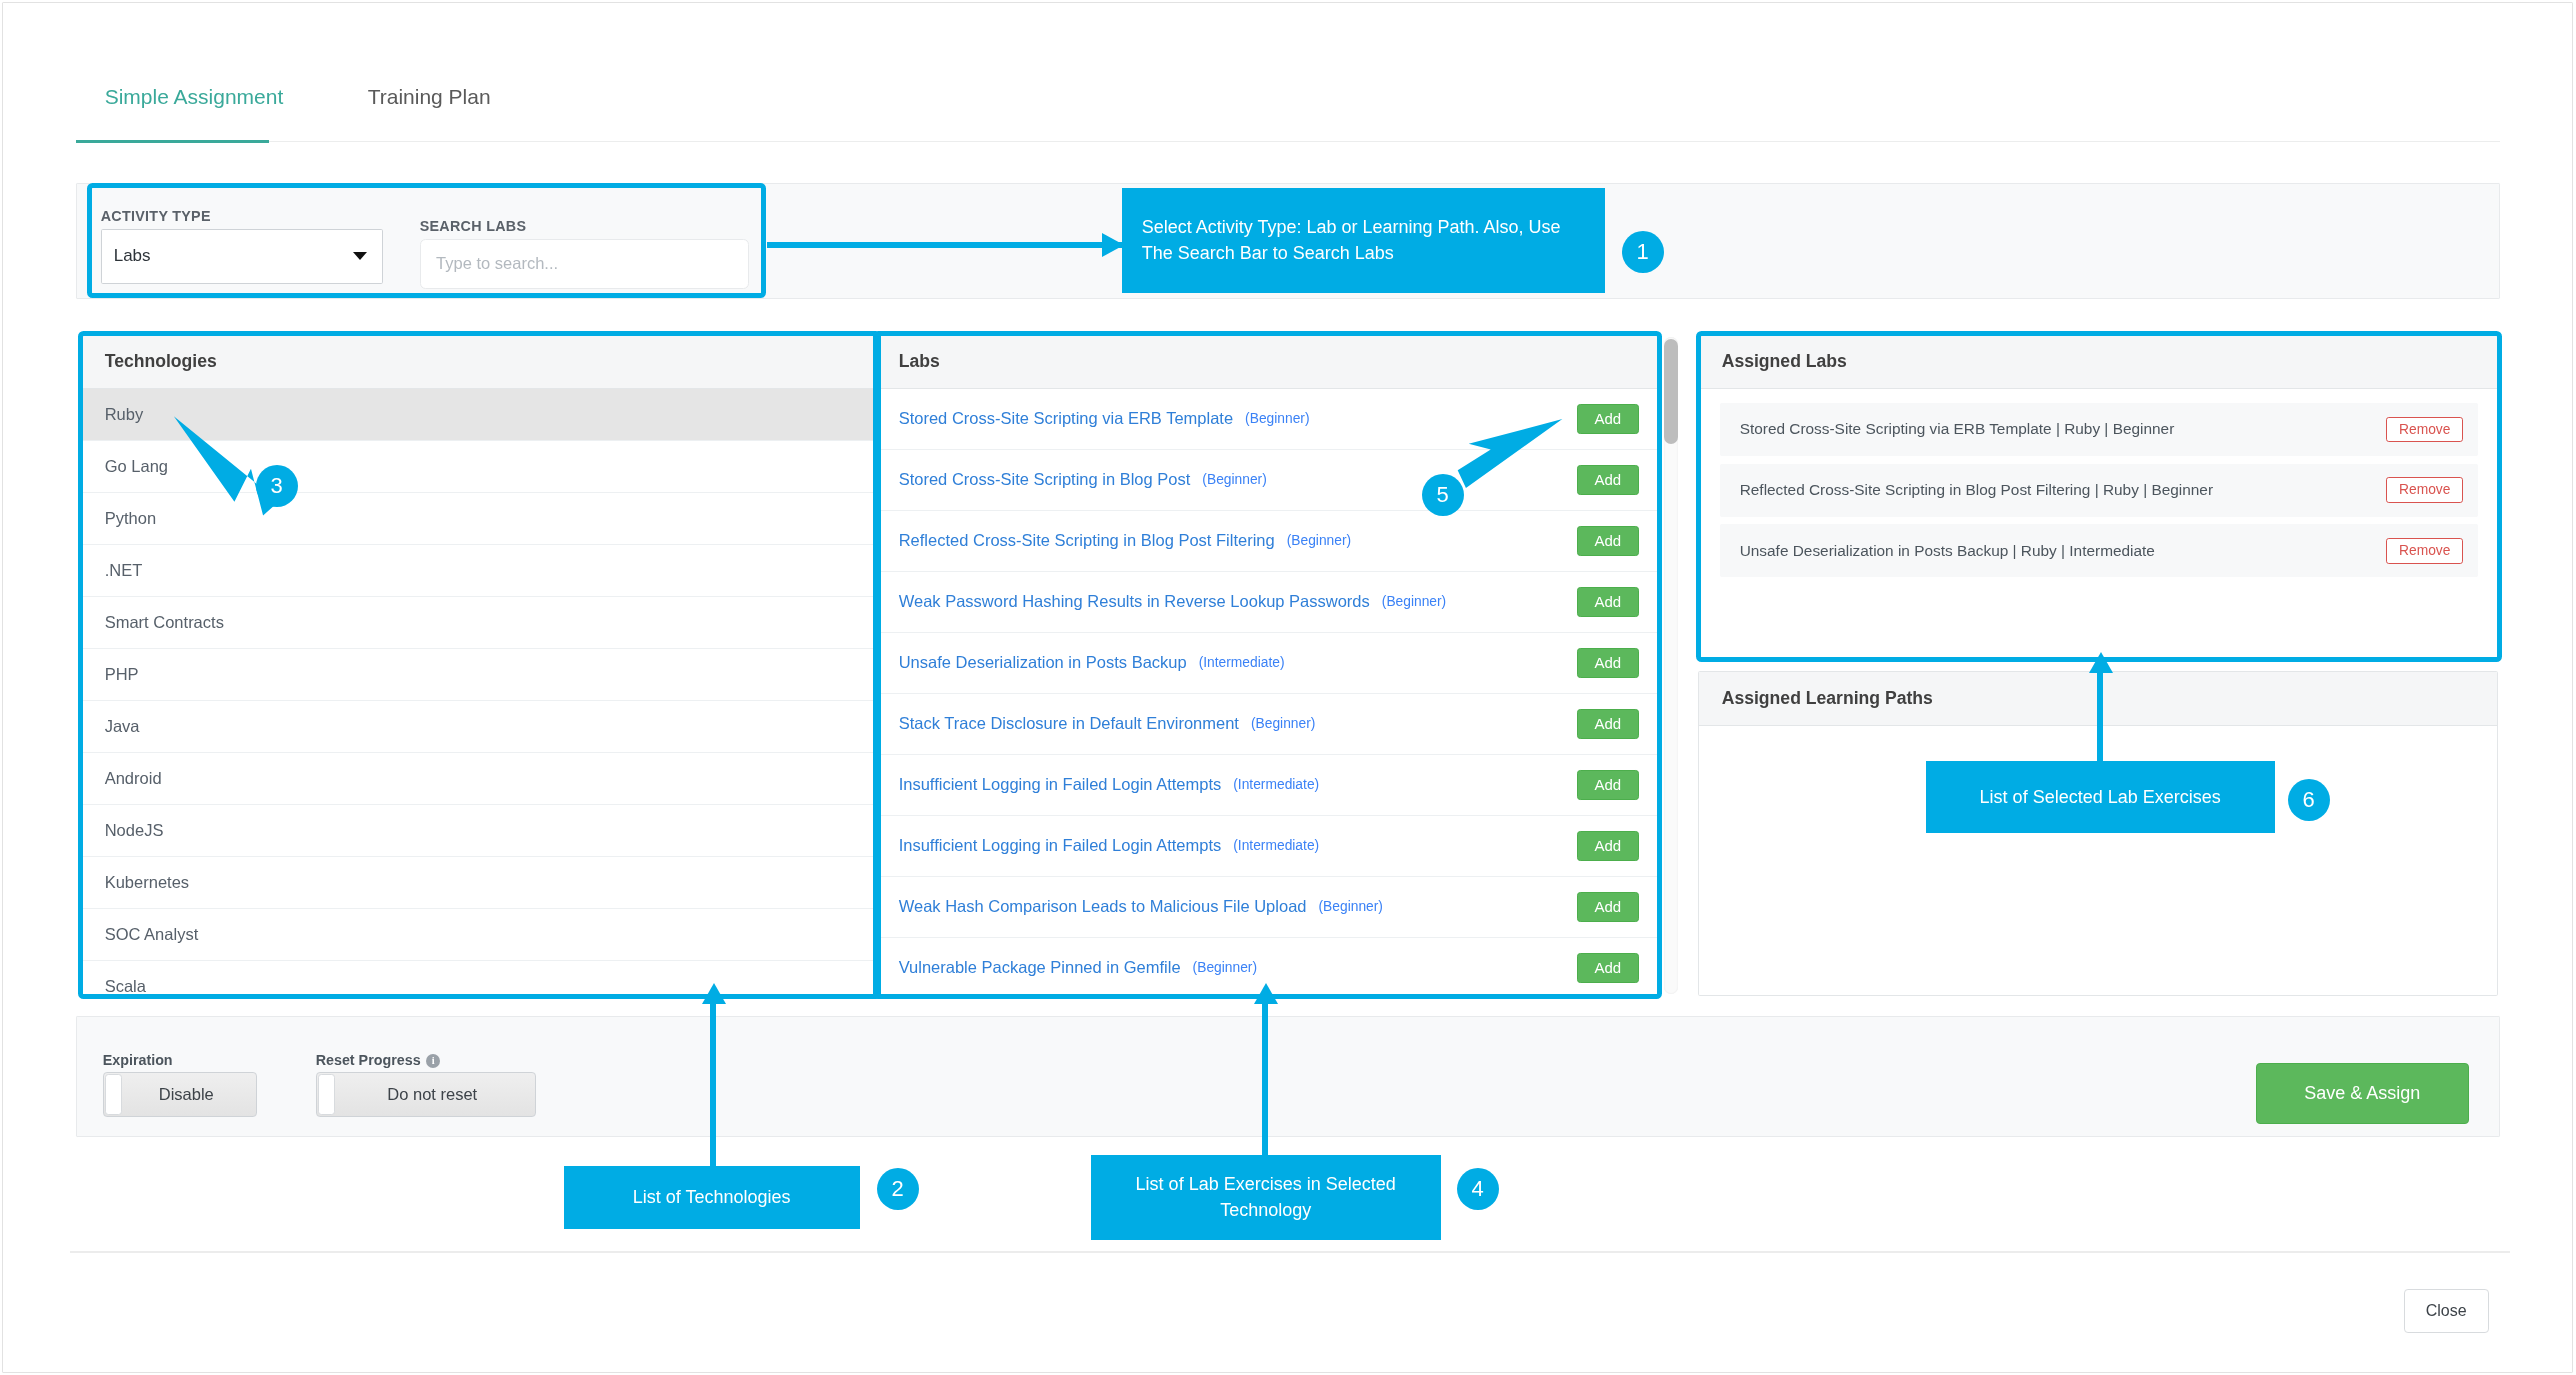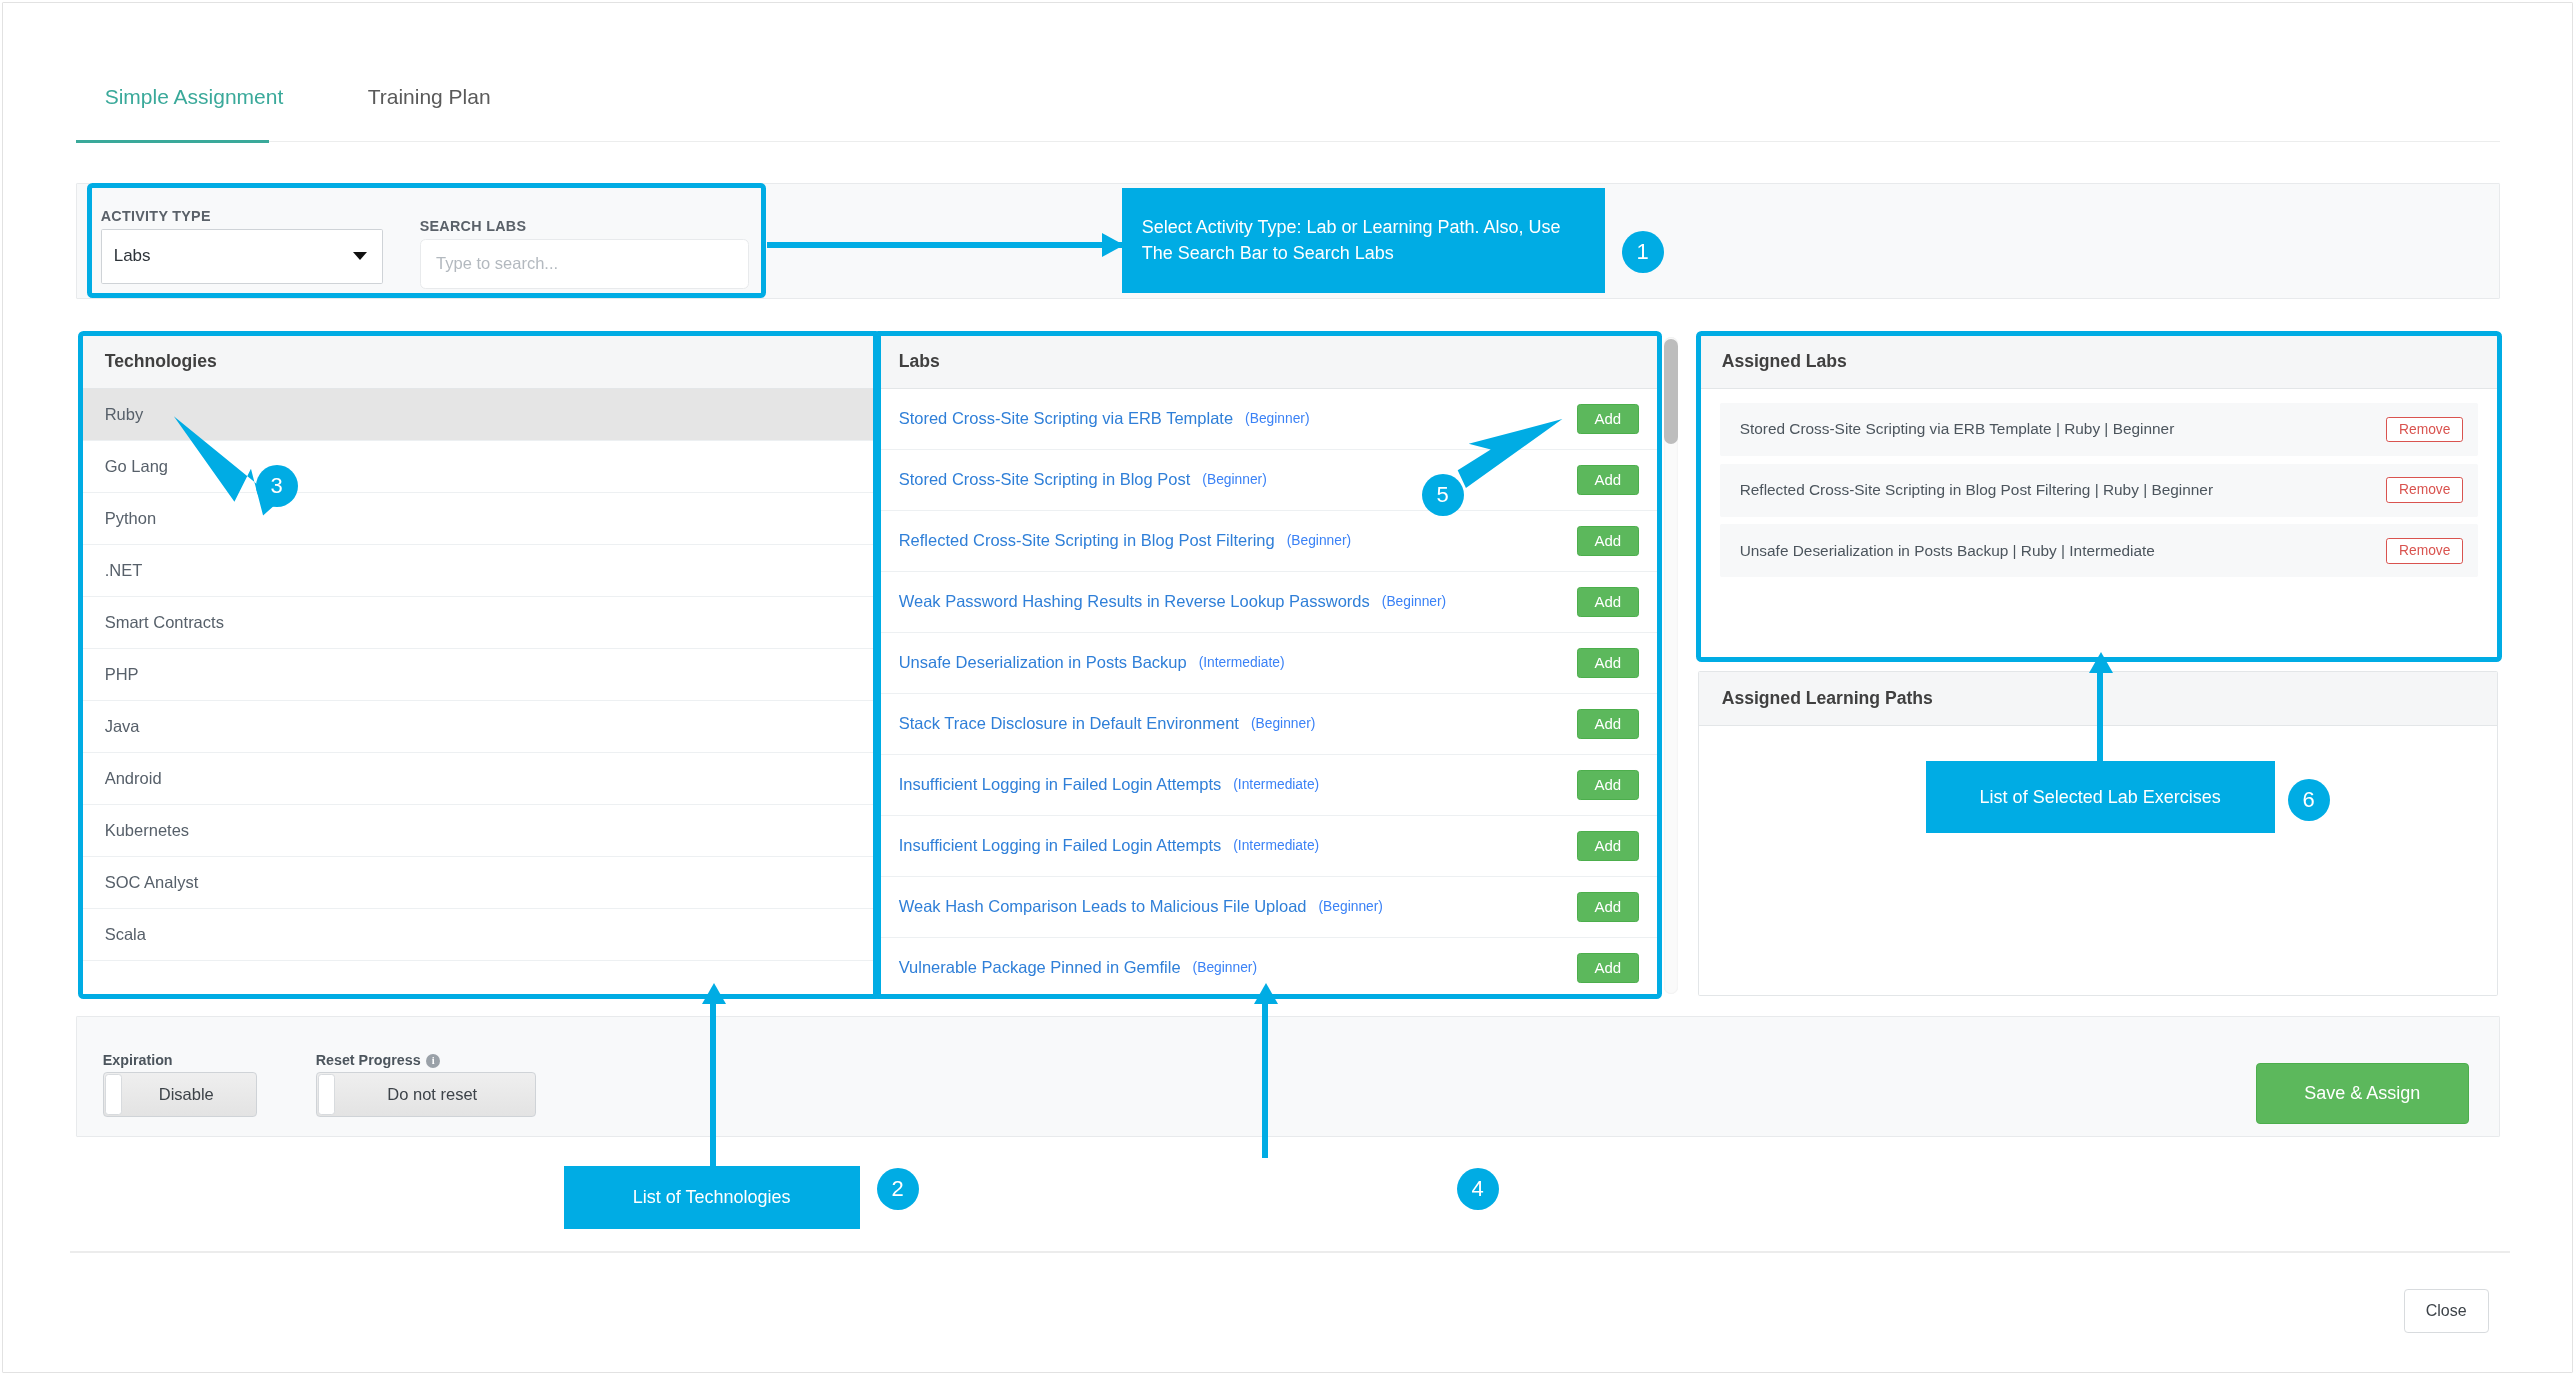--- a/index.html
+++ b/index.html
@@ -241,20 +241,23 @@
         <div class="tech-row">
           <span>PHP</span>
         </div>
         <div class="tech-row">
           <span>Java</span>
         </div>
         <div class="tech-row">
           <span>Android</span>
         </div>
         <div class="tech-row">
+          <span>NodeJS</span>
+        </div>
+        <div class="tech-row">
           <span>Kubernetes</span>
         </div>
         <div class="tech-row">
           <span>SOC Analyst</span>
         </div>
         <div class="tech-row">
           <span>Scala</span>
         </div>
       </div>
   </div>
@@ -397,20 +400,21 @@
   </svg>
 
   <div class="co-box" id="co1">Select Activity Type: Lab or Learning Path. Also, Use The Search Bar to Search Labs</div>
   <div class="co-num" id="co1n">1</div>
 
   <div class="co-box" id="co2">List of Technologies</div>
   <div class="co-num" id="co2n">2</div>
 
   <div class="co-num" id="co3n" style="left:253px;top:462px;">3</div>
 
+  <div class="co-box" id="co4">List of Lab Exercises in Selected Technology</div>
   <div class="co-num" id="co4n">4</div>
 
   <div class="co-num" id="co5n" style="left:1419px;top:471px;">5</div>
 
   <div class="co-box" id="co6">List of Selected Lab Exercises</div>
   <div class="co-num" id="co6n">6</div>
 
 </div>
 
 

